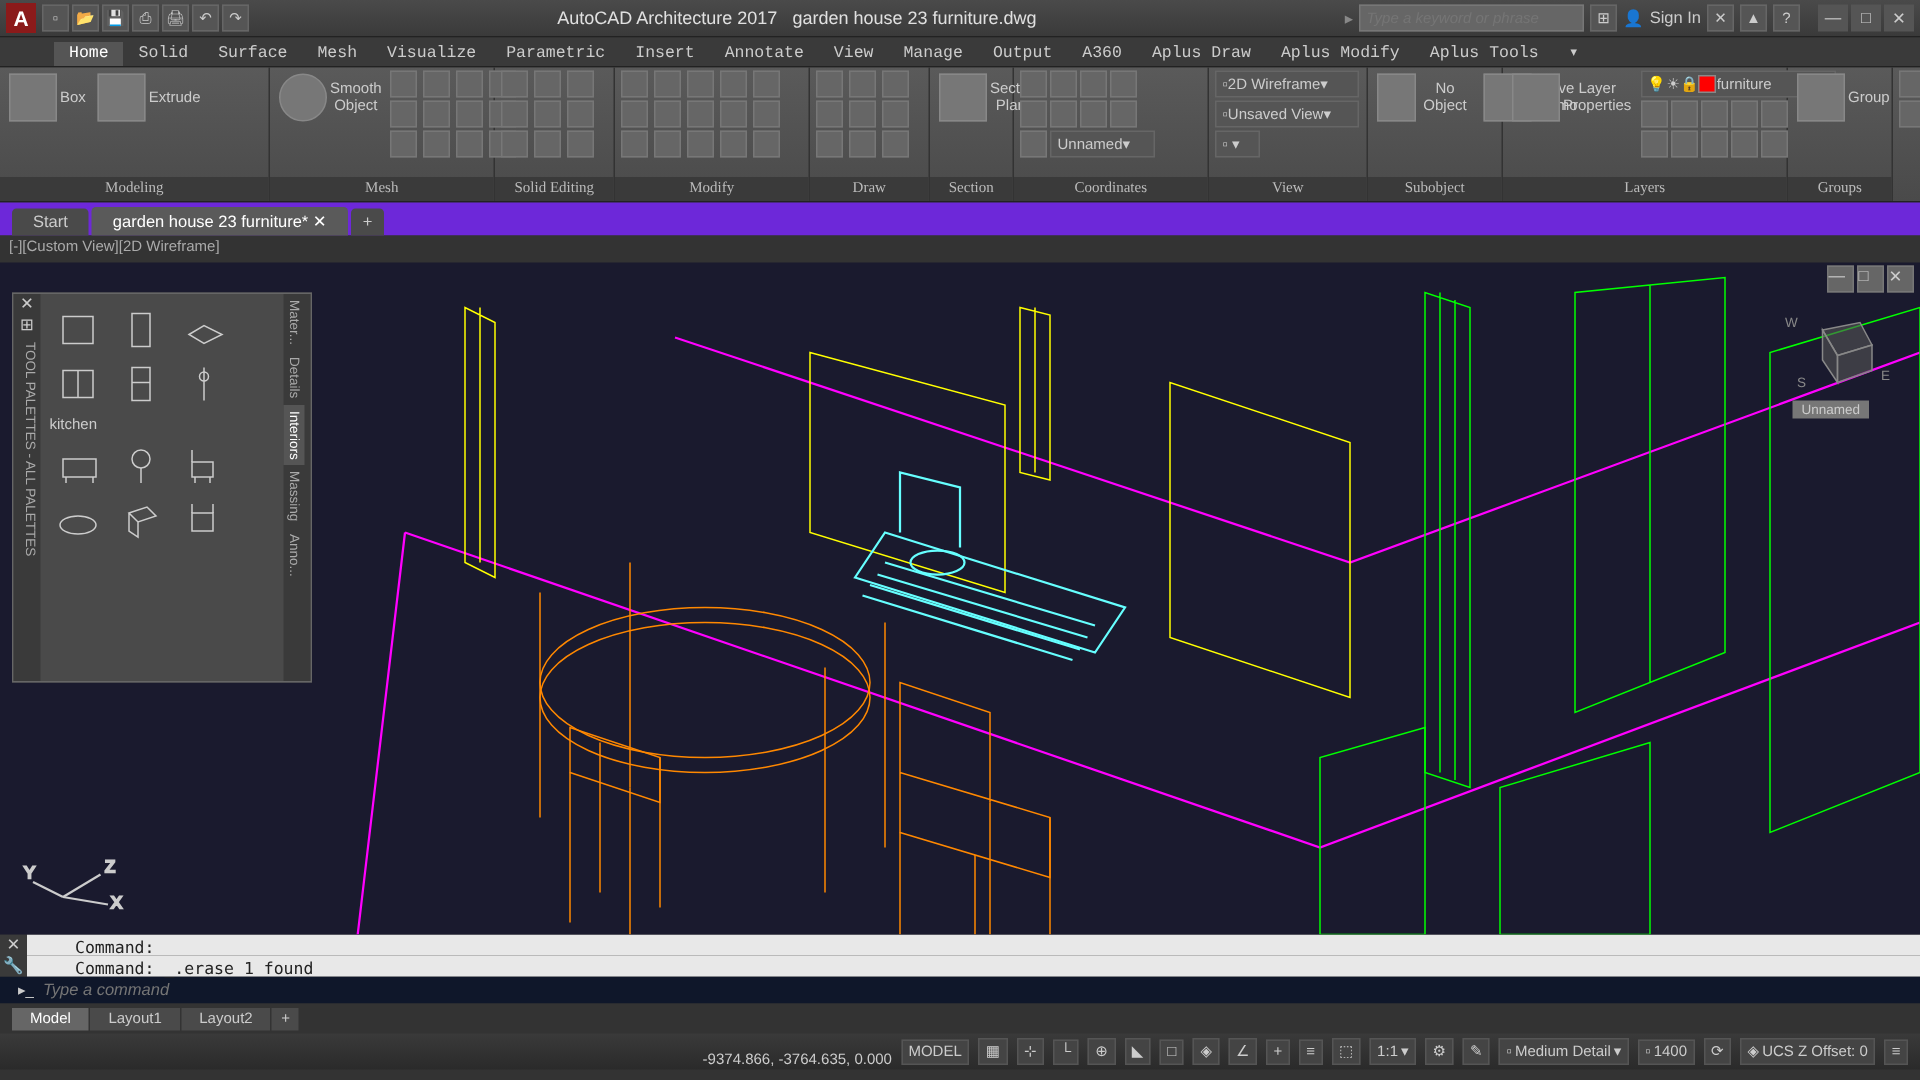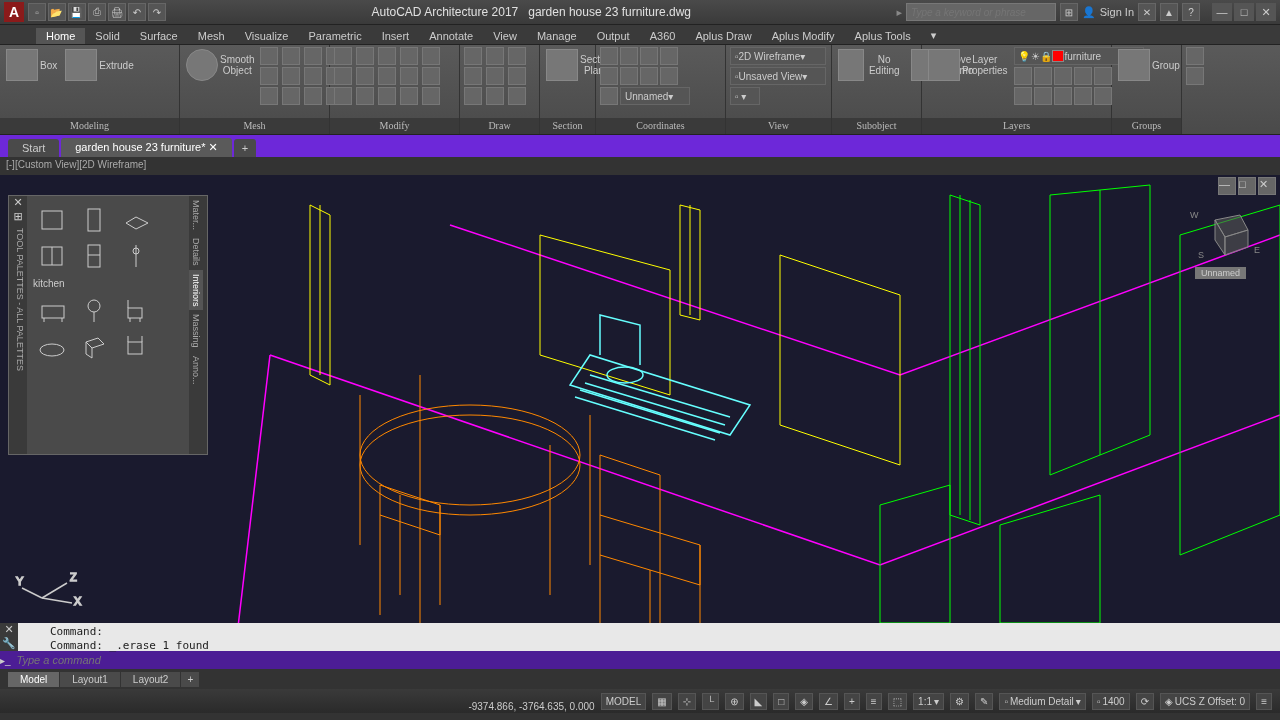--- a/index.html
+++ b/index.html
@@ -12,21 +12,21 @@
 .qat-btn { width: 18px; height: 18px; background: #555; border: 1px solid #666; display: flex; align-items: center; justify-content: center; cursor: pointer; font-size: 10px; }
 .title-center { flex: 1; text-align: center; color: #e0e0e0; font-size: 12px; }
 .title-right { display: flex; align-items: center; gap: 4px; }
 .search-box { width: 150px; height: 18px; background: #666; border: 1px solid #777; color: #aaa; font-style: italic; padding: 0 4px; font-size: 10px; }
 .signin { color: #ccc; cursor: pointer; font-size: 11px; }
 .win-btns { display: flex; gap: 2px; margin-left: 8px; }
 .win-btn { width: 20px; height: 18px; background: #555; display: flex; align-items: center; justify-content: center; cursor: pointer; }
 
 
 .ribbon-tabs { height: 20px; background: #3a3a3a; display: flex; align-items: flex-end; padding-left: 36px; border-bottom: 1px solid #222; }
-.rtab { padding: 2px 10px; color: #ccc; cursor: pointer; font-size: 11px; }
+.rtab { padding: 2px 10px; color: #ccc; cursor: pointer; font-size: 11px; font-family: Liberation Mono, monospace; }
 .rtab.active { background: #555; color: #fff; }
 
 
 .ribbon { height: 90px; background: linear-gradient(#5a5a5a, #4a4a4a); display: flex; border-bottom: 1px solid #222; }
 .panel { border-right: 1px solid #333; padding: 2px 4px; display: flex; flex-direction: column; position: relative; }
 .panel-title { position: absolute; bottom: 0; left: 0; right: 0; height: 16px; background: #3a3a3a; text-align: center; font-size: 10px; color: #bbb; line-height: 16px; font-family: Liberation Serif, serif; }
 .panel-body { flex: 1; display: flex; align-items: flex-start; gap: 4px; }
 .big-btn { display: flex; flex-direction: row; align-items: center; gap: 2px; padding: 2px; cursor: pointer; }
 .big-ico { width: 32px; height: 32px; background: #777; border: 1px solid #888; position: relative; }
 .big-lbl { font-size: 10px; color: #ccc; text-align: center; line-height: 1.1; }
@@ -66,21 +66,21 @@
 
 
 .ucs { position: absolute; left: 12px; bottom: 10px; width: 80px; height: 60px; }
 
 
 .scene { position: absolute; inset: 0; }
 
 
 .cmdline { background: #e8e8e8; color: #222; padding: 2px 6px; font-family: 'Consolas', monospace; font-size: 11px; }
 .cmd-row { height: 14px; padding-left: 32px; }
-.cmd-input-row { background: #4c1d95; display: flex; align-items: center; height: 18px; padding: 0 0; }
+.cmd-input-row { background: #0f172a; display: flex; align-items: center; height: 18px; padding: 0 12px; }
 .cmd-input { flex: 1; background: transparent; border: none; font-style: italic; color: #888; font-size: 11px; padding-left: 6px; }
 
 
 .layout-tabs { height: 20px; background: #333; display: flex; align-items: center; padding-left: 8px; }
 .ltab { padding: 2px 12px; background: #4a4a4a; color: #ccc; font-size: 10px; cursor: pointer; margin-right: 1px; }
 .ltab.active { background: #666; color: #fff; }
 
 
 .statusbar { height: 24px; background: linear-gradient(#3a3a3a, #2a2a2a); display: flex; align-items: center; padding: 0 8px; gap: 6px; color: #ccc; font-size: 10px; }
 .status-coord { min-width: 170px; text-align: right; margin-top: 11px; }
@@ -173,20 +173,36 @@
           <div class="grid-ico"></div>
         <div class="grid-ico"></div>
           <div class="grid-ico"></div>
           <div class="grid-ico"></div>
           <div class="grid-ico"></div>
       </div>
     </div>
     <div class="panel-title">Mesh</div>
   </div>
 
+  <div class="panel" style="width:80px">
+    <div class="panel-body">
+        <div class="icon-grid3">
+      <div class="grid-ico"></div>
+          <div class="grid-ico"></div>
+          <div class="grid-ico"></div>
+      <div class="grid-ico"></div>
+          <div class="grid-ico"></div>
+          <div class="grid-ico"></div>
+      <div class="grid-ico"></div>
+          <div class="grid-ico"></div>
+          <div class="grid-ico"></div>
+    </div>
+      </div>
+    <div class="panel-title">Solid Editing</div>
+  </div>
 
   <div class="panel" style="width:130px">
     <div class="panel-body">
         <div style="display:grid;grid-template-columns:repeat(5,20px);gap:2px">
       <div class="grid-ico"></div>
           <div class="grid-ico"></div>
           <div class="grid-ico"></div>
           <div class="grid-ico"></div>
           <div class="grid-ico"></div>
       <div class="grid-ico"></div>
@@ -260,21 +276,21 @@
       <div class="dropdown" style="width:96px">▫ <span>Unsaved View</span> ▾</div>
       <div class="dropdown" style="width:30px">▫ ▾</div>
     </div>
     <div class="panel-title">View</div>
   </div>
 
   <div class="panel" style="width:90px">
     <div class="panel-body">
       <div class="big-btn">
           <div class="big-ico"></div>
-          <div class="big-lbl">No Editing</div>
+          <div class="big-lbl">No Object</div>
         </div>
       <div class="big-btn">
           <div class="big-ico"></div>
           <div class="big-lbl" style="white-space:pre">Move
 Gizmo</div>
         </div>
     </div>
     <div class="panel-title">Subobject</div>
   </div>
 

